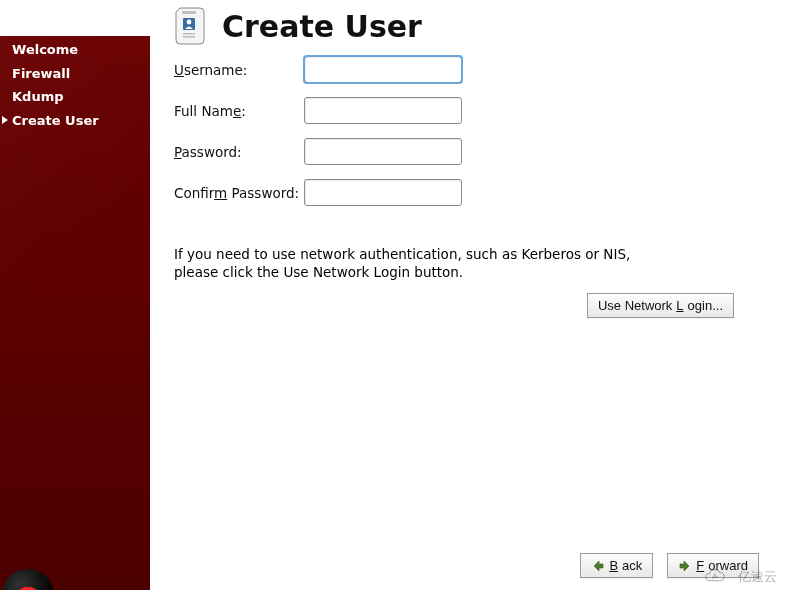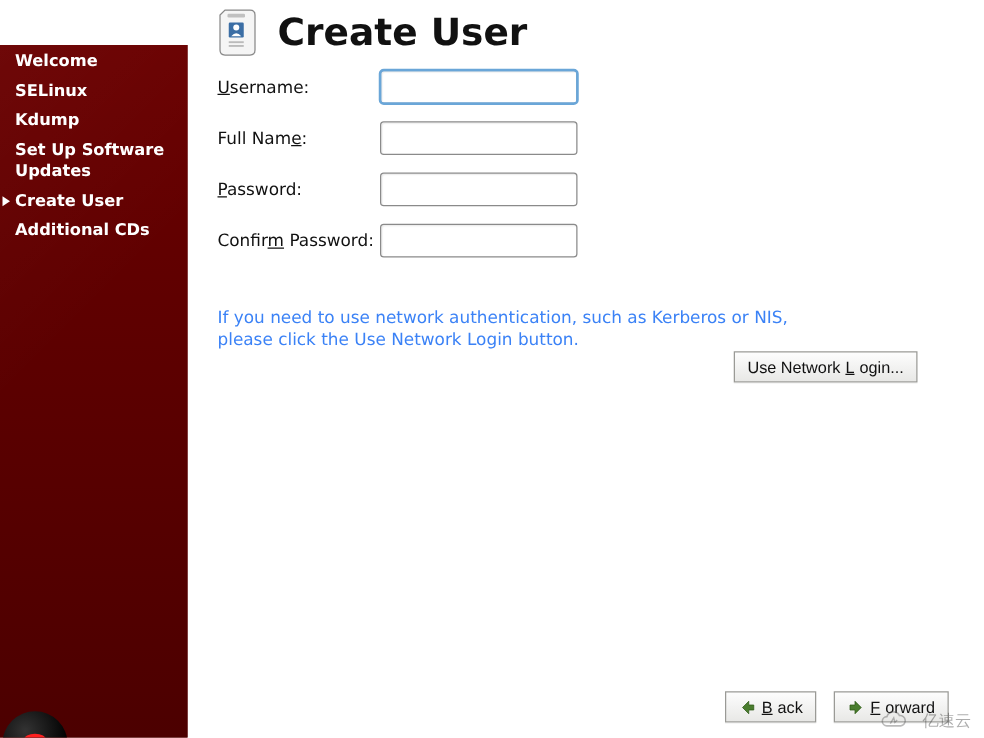--- a/index.html
+++ b/index.html
@@ -89,23 +89,24 @@
     box-shadow: inset 1px 1px 1px rgba(0,0,0,0.08);
   }
   .form-input.focus {
     outline: 2px solid #6aa6d8;
     outline-offset: -1px;
     border-color: #5a8ec0;
   }
 
   .net-text {
     font-size: 13.5px;
-    color: #3b82f6;
+    color: #000000;
     line-height: 1.3;
     max-width: 480px;
+    margin-bottom: 12px;
   }
 
   .net-button-row { text-align: right; max-width: 560px; }
 
   .btn {
     display: inline-flex;
     align-items: center;
     gap: 4px;
     background: linear-gradient(#fdfdfd, #e8e8e6);
     border: 1px solid #9a9a96;
@@ -140,25 +141,23 @@
     pointer-events: none;
   }
   .watermark svg { width: 22px; height: 22px; }
 </style>
 </head>
 <body>
 
 <nav class="sidebar">
   <ul class="sidebar-items">
     <li><span>Welcome</span></li>
-    <li><span>SELinux</span></li>
+    <li><span>Firewall</span></li>
     <li><span>Kdump</span></li>
-    <li><span>Set Up Software Updates</span></li>
     <li class="active"><span>Create User</span></li>
-    <li><span>Additional CDs</span></li>
   </ul>
   <div class="logo">
     <svg viewBox="0 0 40 40">
       <ellipse cx="20" cy="28" rx="17" ry="7" fill="#c40000"></ellipse>
       <path d="M8 25 Q20 8 32 25 Q20 33 8 25 Z" fill="#e00000"></path>
       <ellipse cx="20" cy="17" rx="9" ry="5" fill="#ff2020"></ellipse>
     </svg>
   </div>
 </nav>
 

